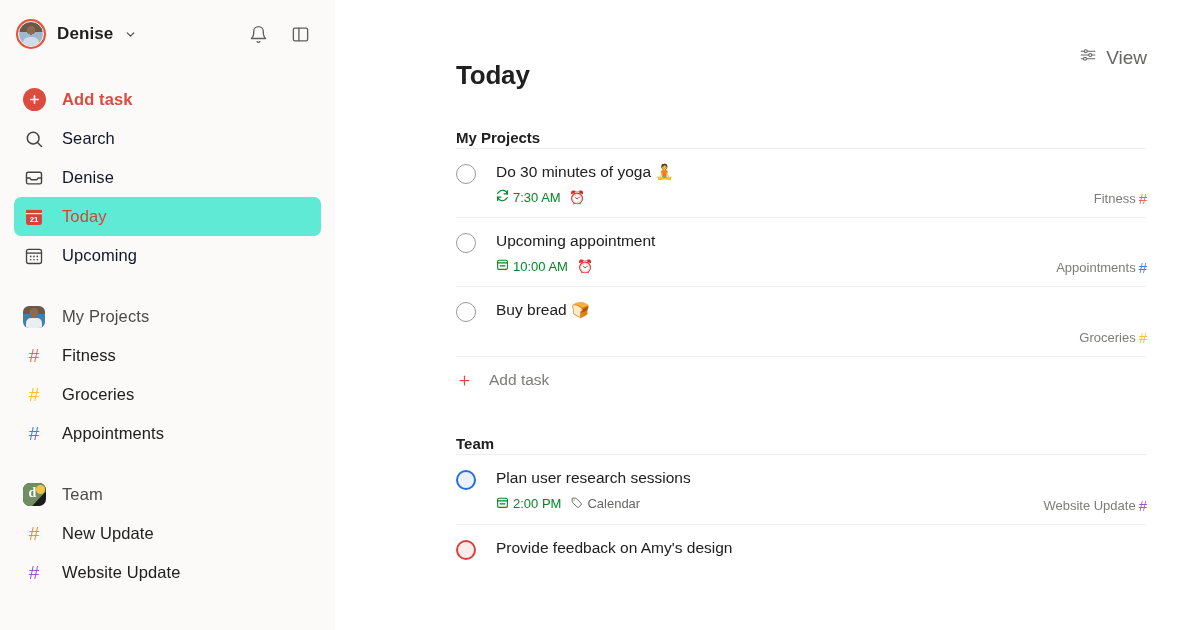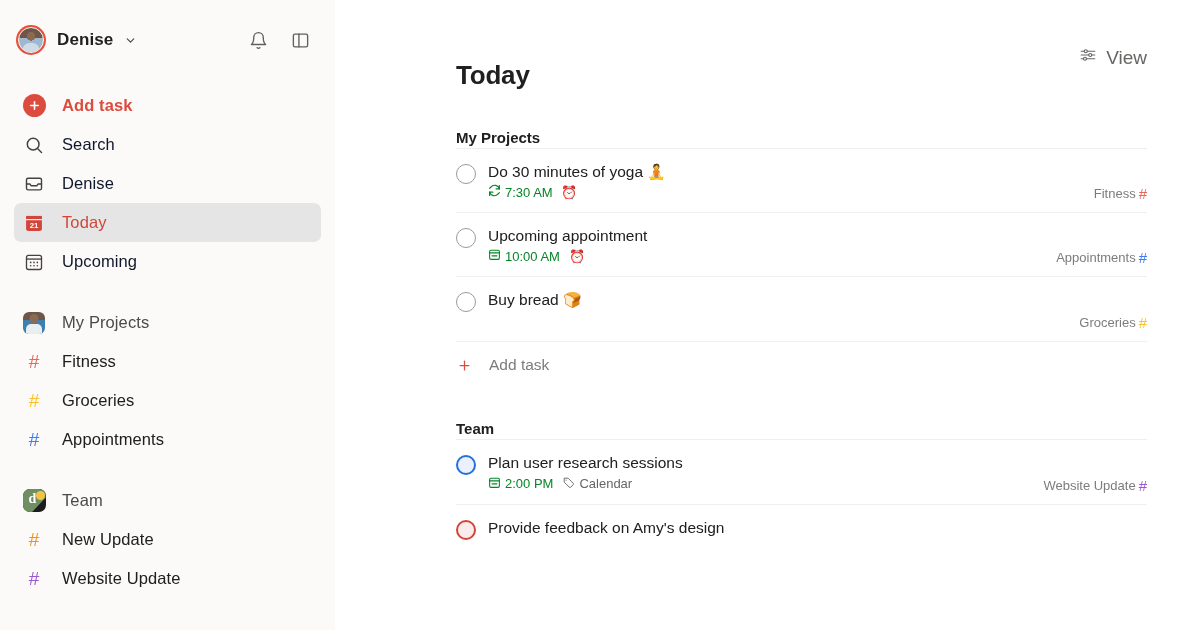--- a/index.html
+++ b/index.html
@@ -9,21 +9,21 @@
     background: #ffffff;
     overflow: hidden;
     -webkit-font-smoothing: antialiased;
   }
   .app { display: flex; width: 1195px; height: 630px; }
 
   
   .sidebar {
     width: 335px; height: 630px; flex: 0 0 335px;
     background: #FCFAF8;
-    padding: 10px 14px;
+    padding: 4px 14px;
     position: relative;
     overflow: hidden;
   }
   .sidebar-top {
     height: 60px; display: flex; align-items: center;
     padding: 0 2px;
   }
   .user-chip {
     display: flex; align-items: center; gap: 11px;
     cursor: pointer; flex: 1;
@@ -65,21 +65,21 @@
     height: 39px; display: flex; align-items: center; gap: 16px;
     padding: 0 8px; border-radius: 7px; cursor: pointer;
   }
   .nav-row .ico {
     width: 24px; height: 24px; flex: 0 0 24px;
     display: flex; align-items: center; justify-content: center;
     color: #44423f;
   }
   .nav-row .lbl { font-size: 16.5px; color: #0f172a; letter-spacing: .1px; }
   .nav-row.add-task .lbl { color: #DC4C3E; font-weight: 700; }
-  .nav-row.active { background: #e5e5e5; }
+  .nav-row.active { background: #5eead4; }
   .nav-row.active .lbl { color: #D1453B; }
 
   .plus-circle {
     width: 23px; height: 23px; border-radius: 50%;
     background: #DC4C3E; display: flex; align-items: center; justify-content: center;
     color: #fff;
   }
 
   .section-gap { height: 22px; }
 
@@ -139,37 +139,37 @@
   .page-title {
     font-size: 26px; font-weight: 700; color: #202020; letter-spacing: -.2px;
   }
   .sec-head {
     font-size: 15px; font-weight: 700; color: #202020;
     margin-top: 38px; margin-bottom: 2px;
   }
   .sec-rule { height: 1px; background: #EEEEEC; }
 
   .task {
-    display: flex; align-items: flex-start; gap: 12px;
+    display: flex; align-items: flex-start; gap: 20px;
     padding: 13px 0 12px 0;
     border-bottom: 1px solid #F0F0EE;
     position: relative;
   }
   .check {
     width: 20px; height: 20px; border-radius: 50%;
     border: 1.5px solid #9a9a98; flex: 0 0 20px; margin-top: 2px;
     cursor: pointer; background: transparent;
   }
   .check.p3 { border-color: #246FE0; background: #EBF1FC; border-width: 2px; }
   .check.p1 { border-color: #D1453B; background: #FBECEB; border-width: 2px; }
 
   .task-body { flex: 1; min-width: 0; }
   .task-title { font-size: 15.5px; color: #202020; line-height: 1.3; }
   .task-meta {
-    margin-top: 2px; display: flex; align-items: center; gap: 9px;
+    margin-top: 7px; display: flex; align-items: center; gap: 9px;
     font-size: 13px; color: #666664;
   }
   .meta-date { display: flex; align-items: center; gap: 4px; color: #058527; font-weight: 400; }
   .meta-chip { display: flex; align-items: center; gap: 4px; color: #666664; }
   .alarm { font-size: 13px; line-height: 1; }
 
   .proj-tag {
     position: absolute; right: 0; bottom: 11px;
     display: flex; align-items: center; gap: 3px;
     font-size: 13px; color: #7c7c7a; white-space: nowrap;

